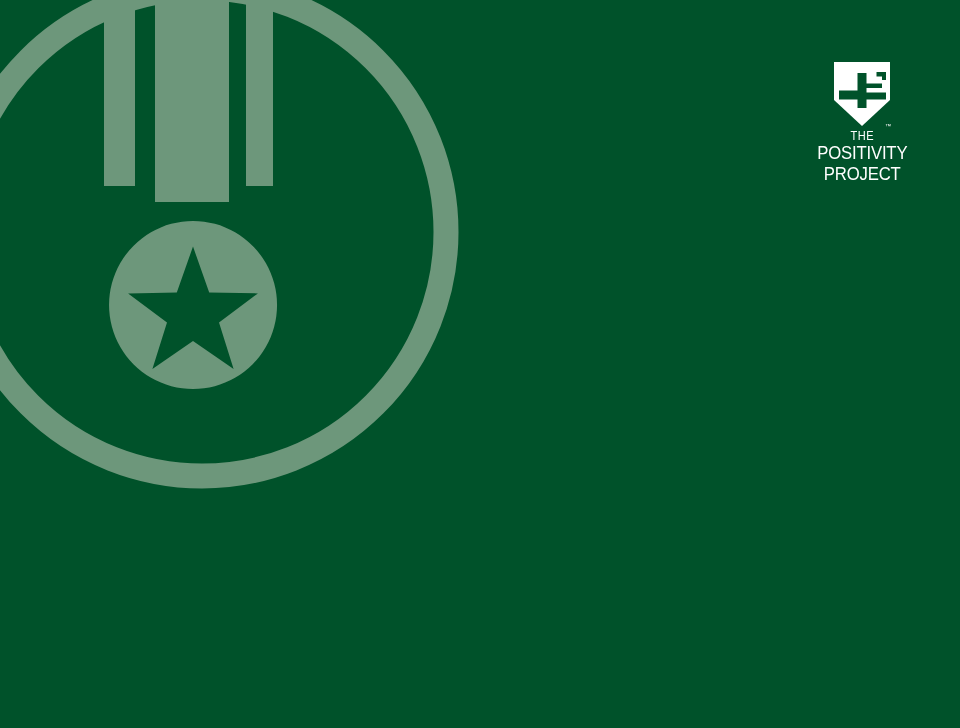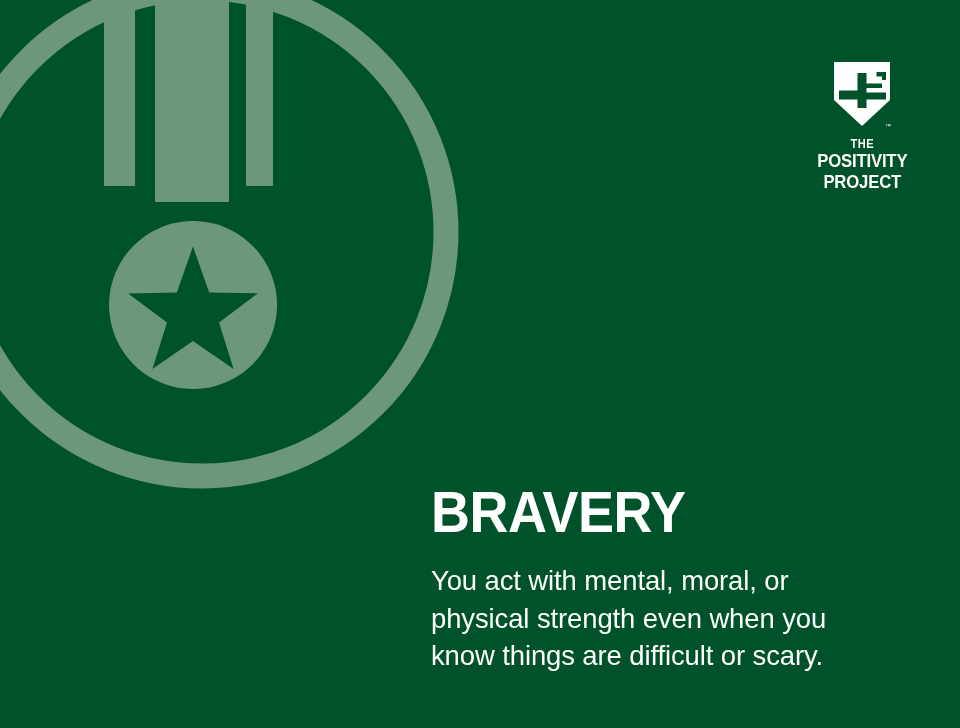--- a/index.html
+++ b/index.html
@@ -39,24 +39,23 @@
     display: flex;
     flex-direction: column;
     align-items: center;
   }
   .brand-shield {
     width: 64px;
     height: 72px;
     display: block;
   }
   .brand-wordmark {
-    margin-top: 8px;
     text-align: center;
     color: #ffffff;
-    font-weight: 700;
+    font-weight: 400;
     letter-spacing: 0.2px;
     line-height: 1.02;
     font-family: "Liberation Sans Narrow", "Liberation Sans", "DejaVu Sans", sans-serif;
   }
   .wm-line-1 {
     display: block;
     font-size: 12px;
     letter-spacing: 0.6px;
     transform: scaleX(0.92);
   }
@@ -145,18 +144,14 @@
 
       <text x="55" y="70" font-size="6" fill="#ffffff" font-family="Liberation Sans, sans-serif">™</text>
     </svg>
     <div class="brand-wordmark">
       <span class="wm-line-1">THE</span>
       <span class="wm-line-2">POSITIVITY</span>
       <span class="wm-line-3">PROJECT</span>
     </div>
   </div>
 
-  <div class="content-block">
-    <h1 class="strength-title">BRAVERY</h1>
-    <p class="strength-description">You act with mental, moral, or physical strength even when you know things are difficult or scary.</p>
-  </div>
 
 </div>
 
 </body></html>

